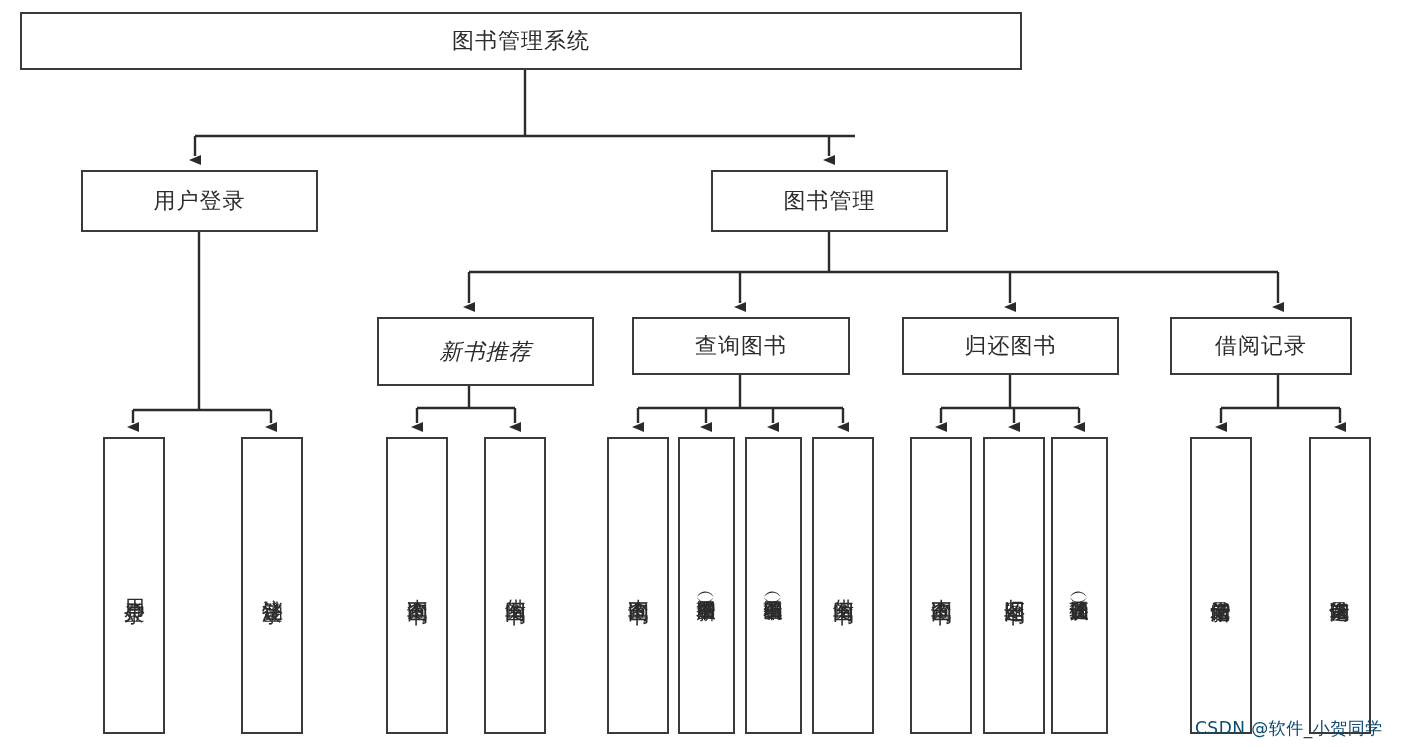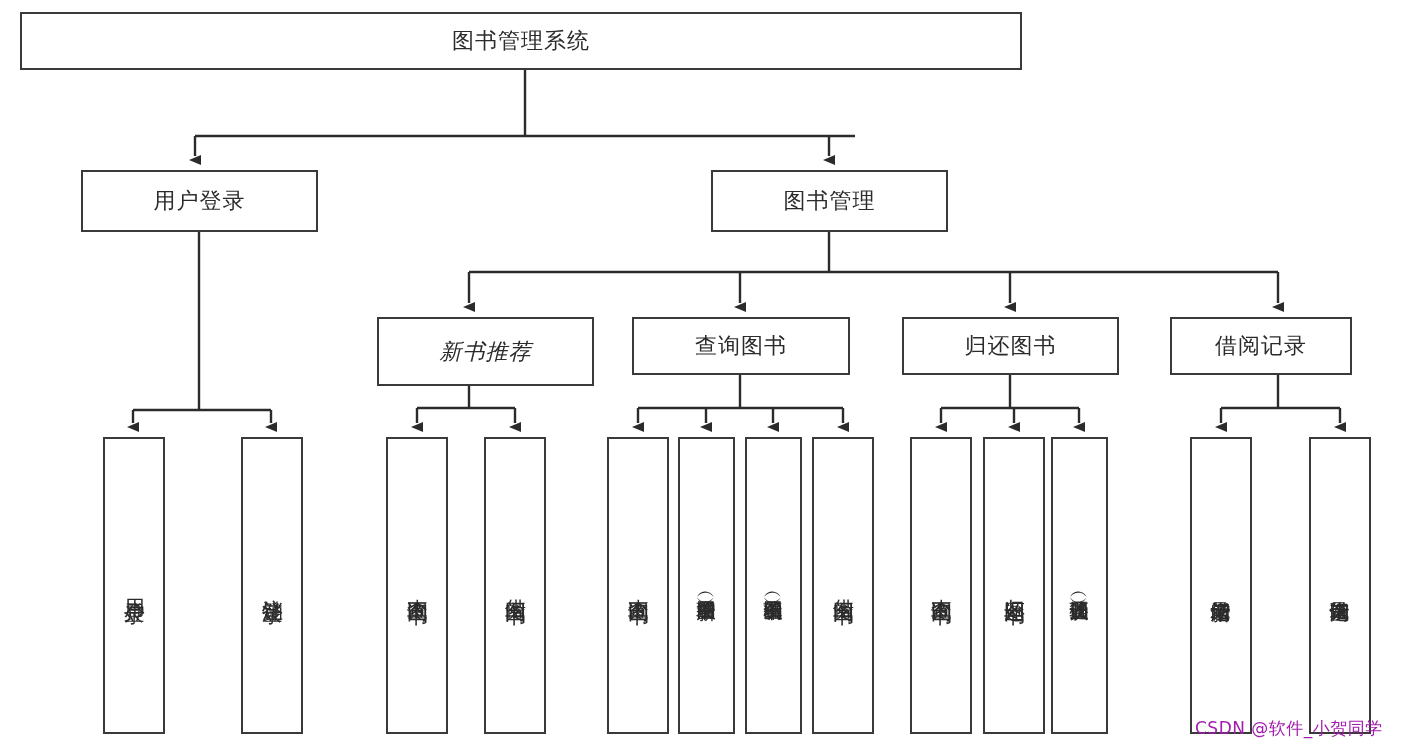--- a/index.html
+++ b/index.html
@@ -50,21 +50,21 @@
     padding-bottom: 4px;
   }
   .node.vert .vlabel {
     writing-mode: vertical-rl;
     text-orientation: upright;
     white-space: nowrap;
   }
   .watermark {
     position: absolute;
     font-size: 17px;
-    color: #a21caf;
+    color: #0c4a6e;
     white-space: nowrap;
     z-index: 5;
     letter-spacing: 0.5px;
   }
 </style>
 </head>
 <body>
 
 <div id="diagram-root">
 

